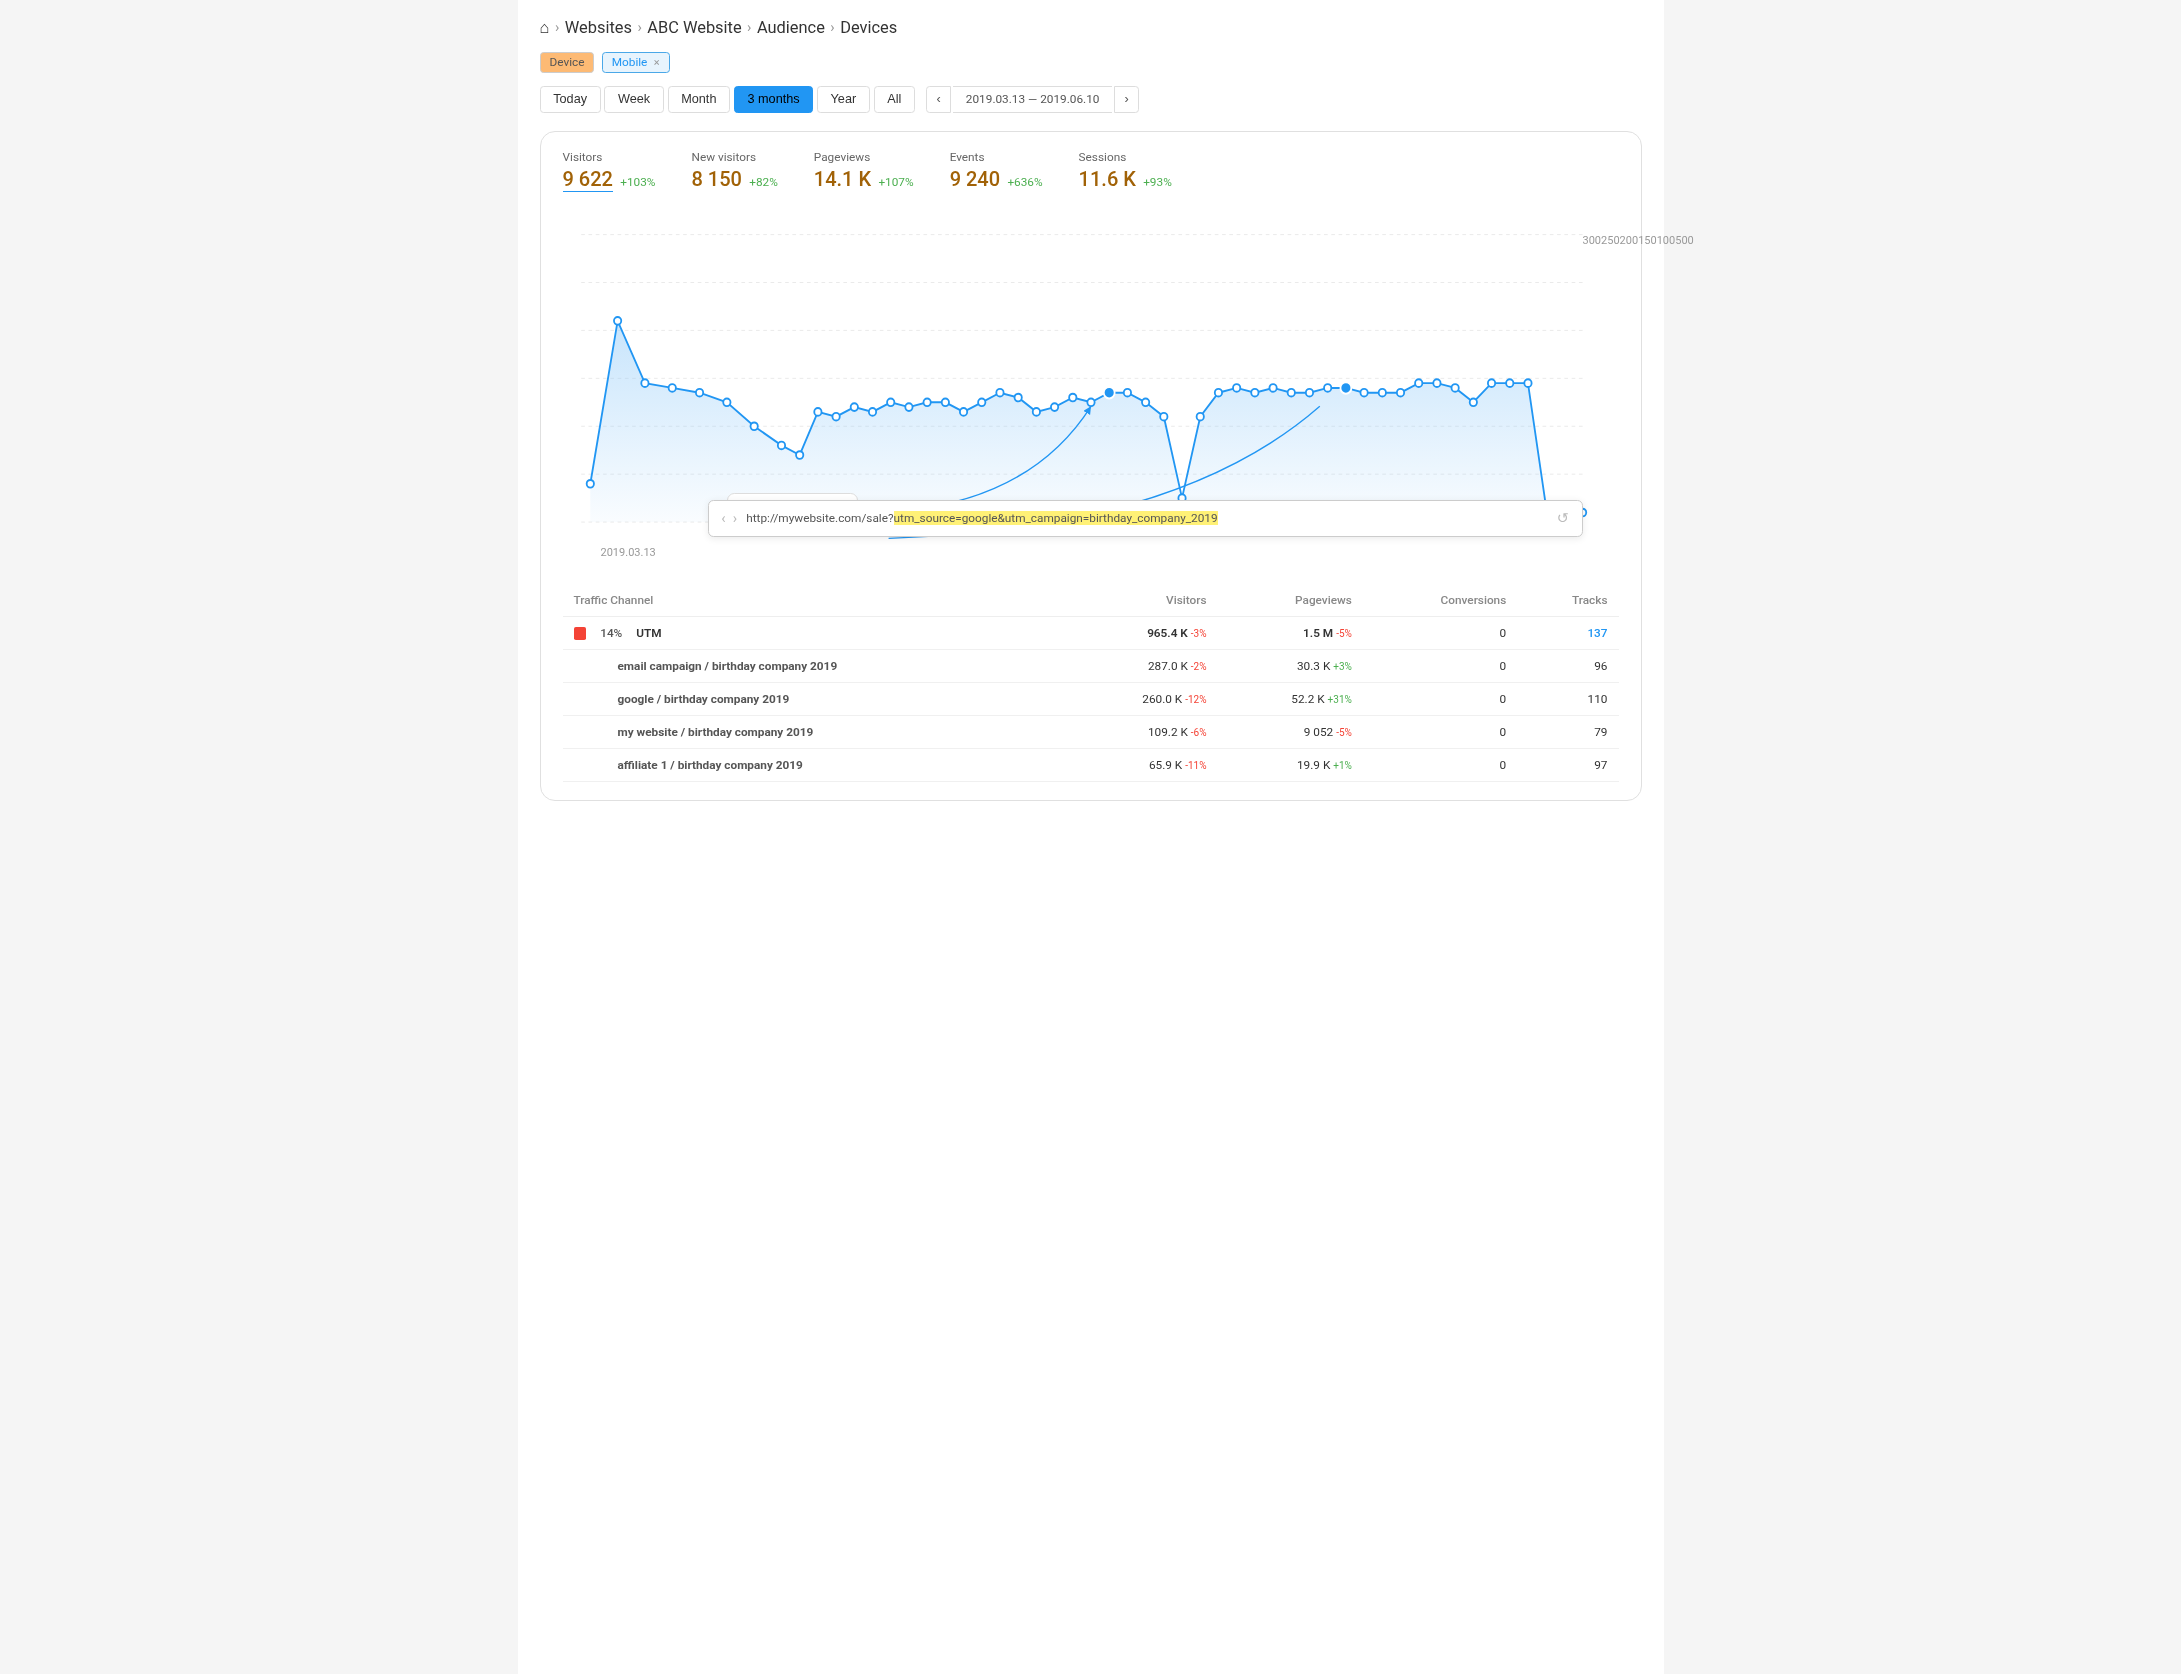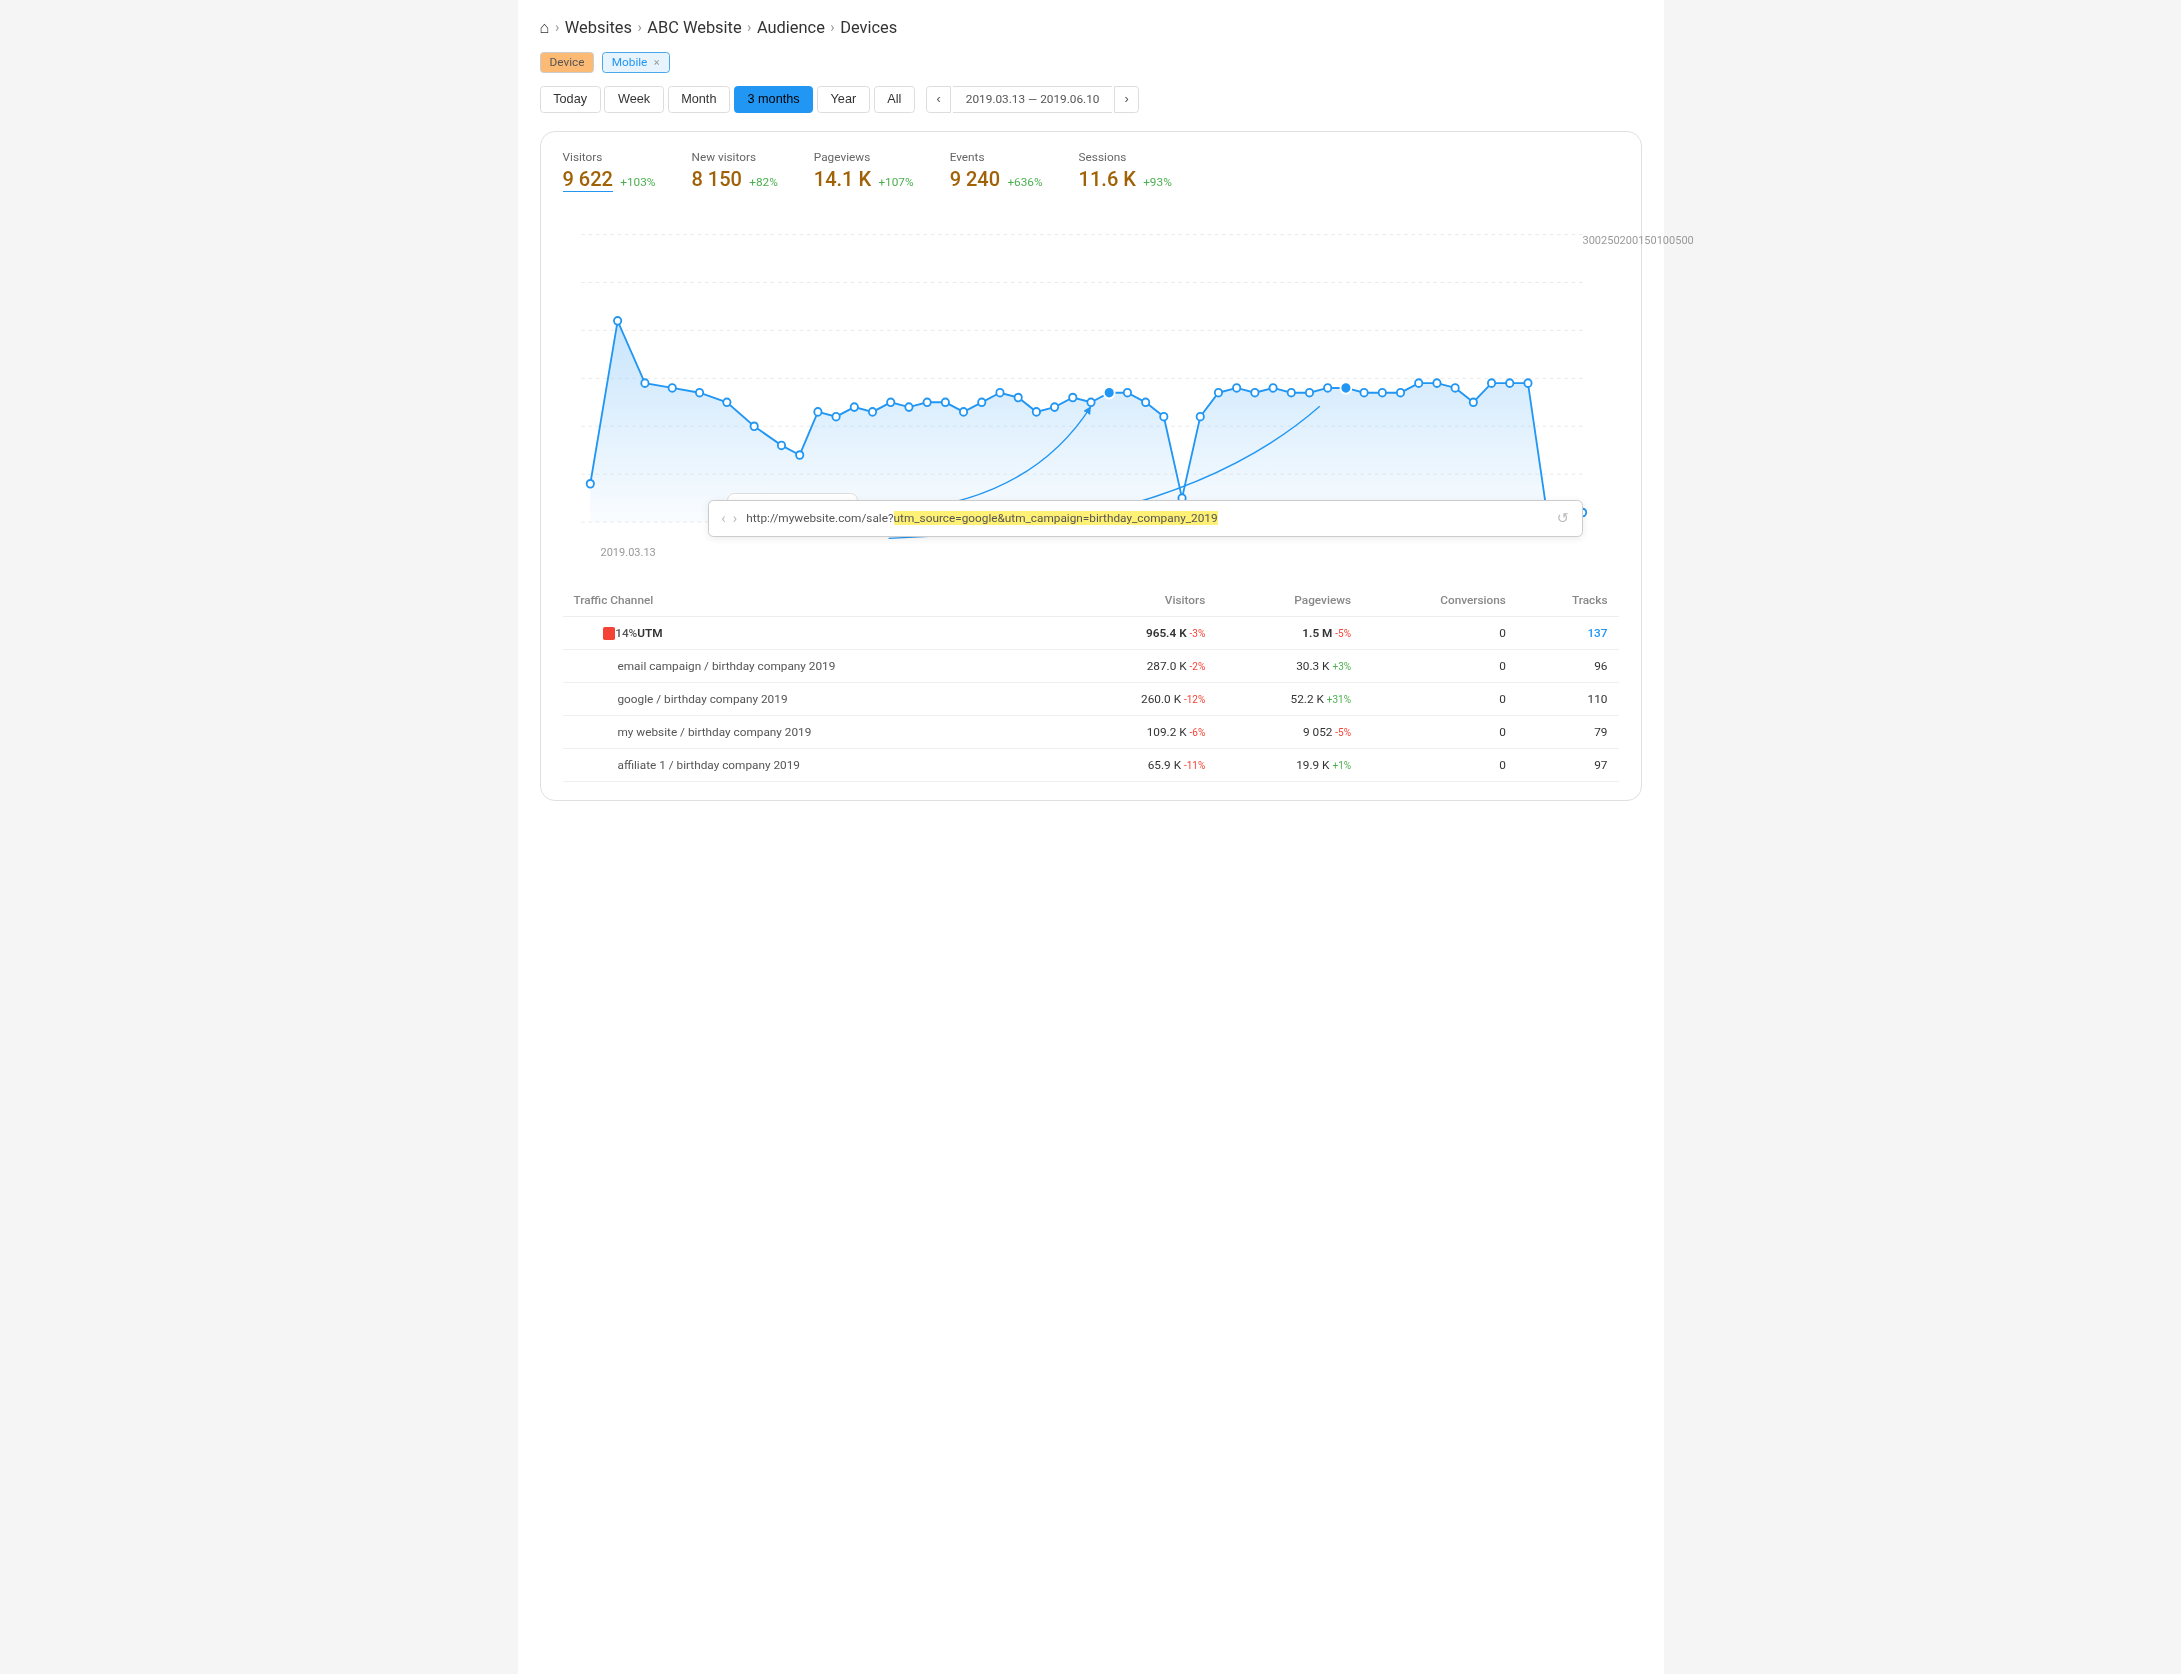--- a/index.html
+++ b/index.html
@@ -246,42 +246,41 @@
       border-bottom: 0.9px solid #f0f0f0;
       vertical-align: middle;
     }
     .data-table th:not(:first-child),
     .data-table td:not(:first-child) {
       text-align: right;
     }
     .td-channel {
       display: flex;
       align-items: center;
-      gap: 0;
-      margin-left: 29px;
+      gap: 14px;
     }
     .channel-color-dot {
       width: 12.7px;
       height: 12.7px;
       border-radius: 1.8px;
       flex-shrink: 0;
     }
     .channel-pct {
       font-size: 11.8px;
       color: #555;
       font-weight: 500;
     }
     .channel-name {
       font-weight: 600;
       color: #333;
     }
     .sub-row td:first-child {
       padding-left: 55px;
       color: #555;
-      font-weight: normal;
+      font-weight: bold;
     }
     .val-neg { color: #f44336; font-size: 10px; }
     .val-pos { color: #4caf50; font-size: 10px; }
     .val-bold { font-weight: 600; }
     .tracks-blue { color: #2196f3; font-weight: 500; }
     
     .connector-svg {
       position: absolute;
       top: 0;
       left: 0;

